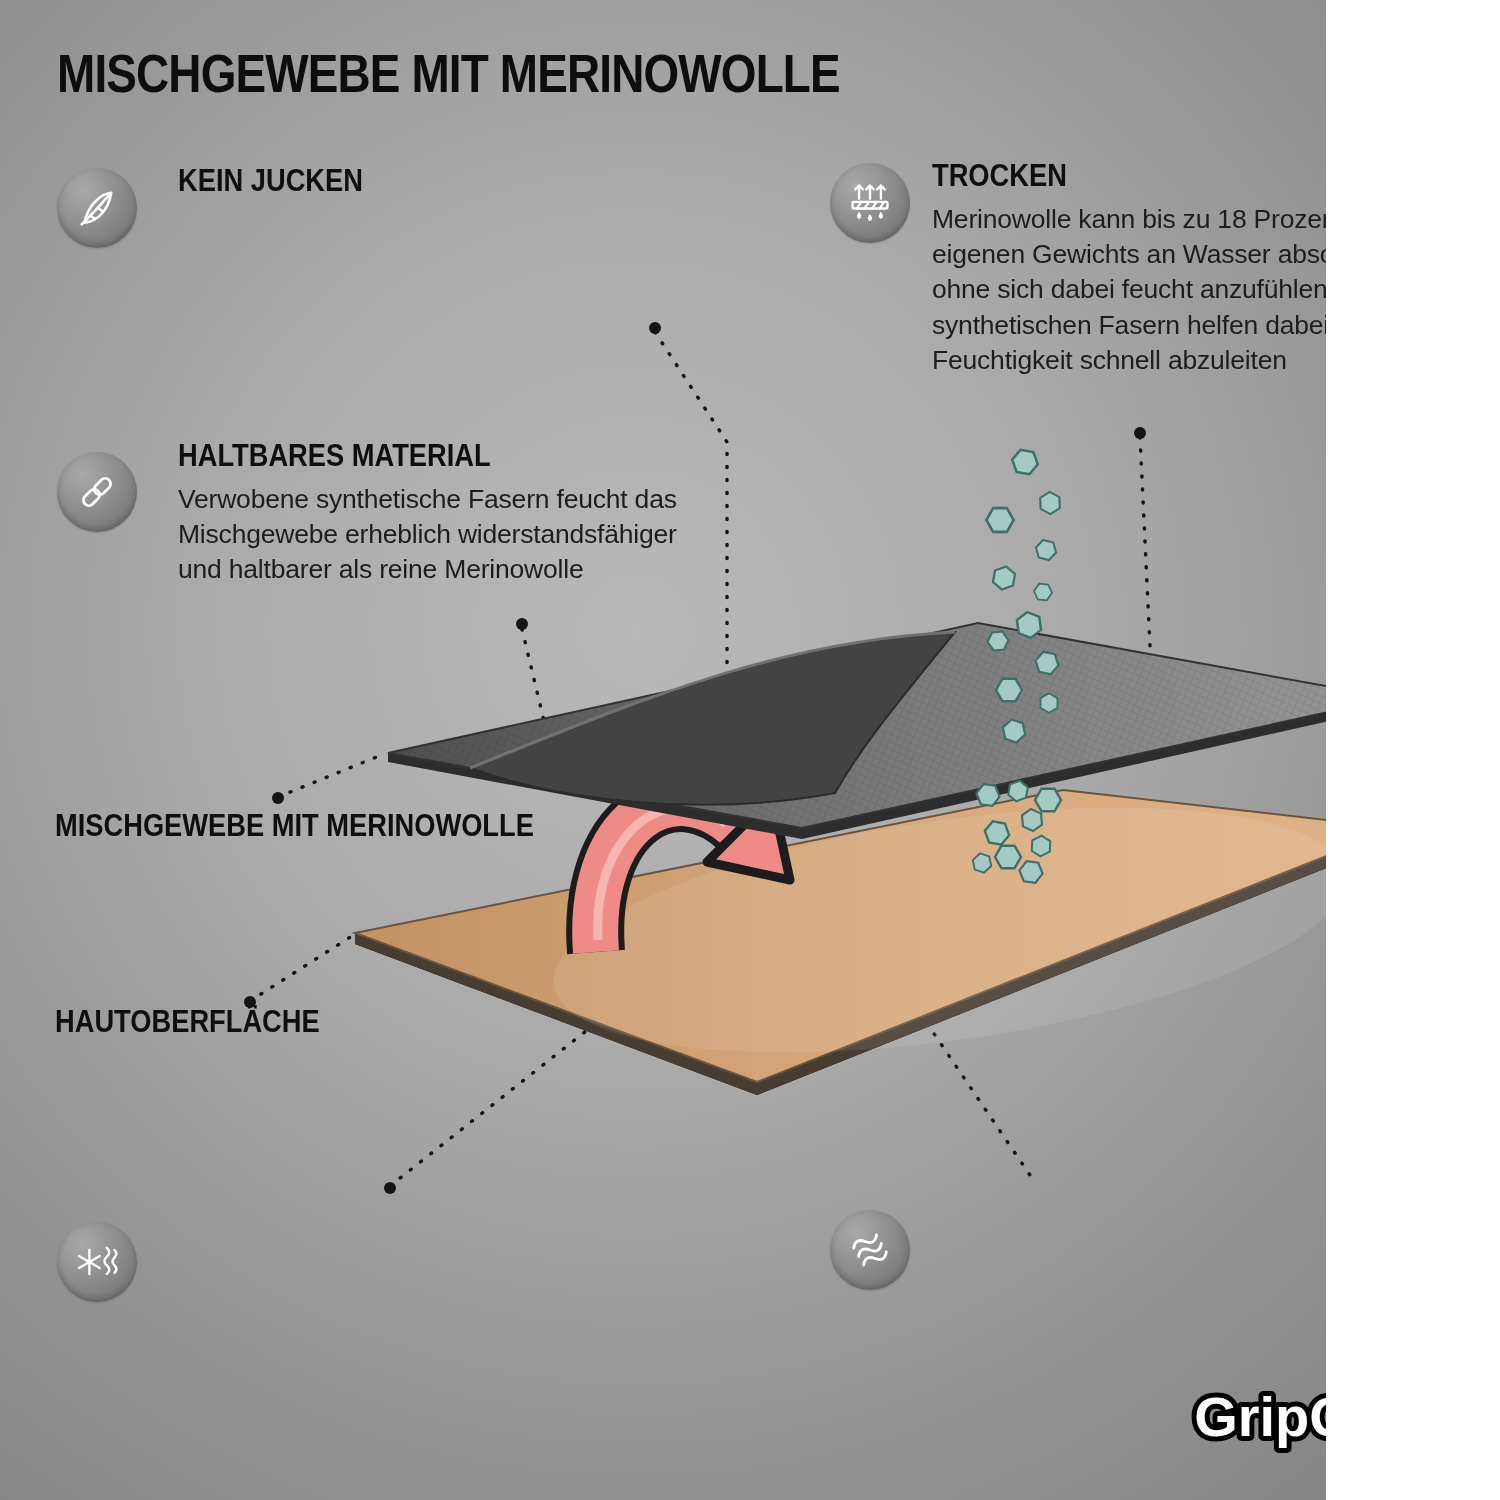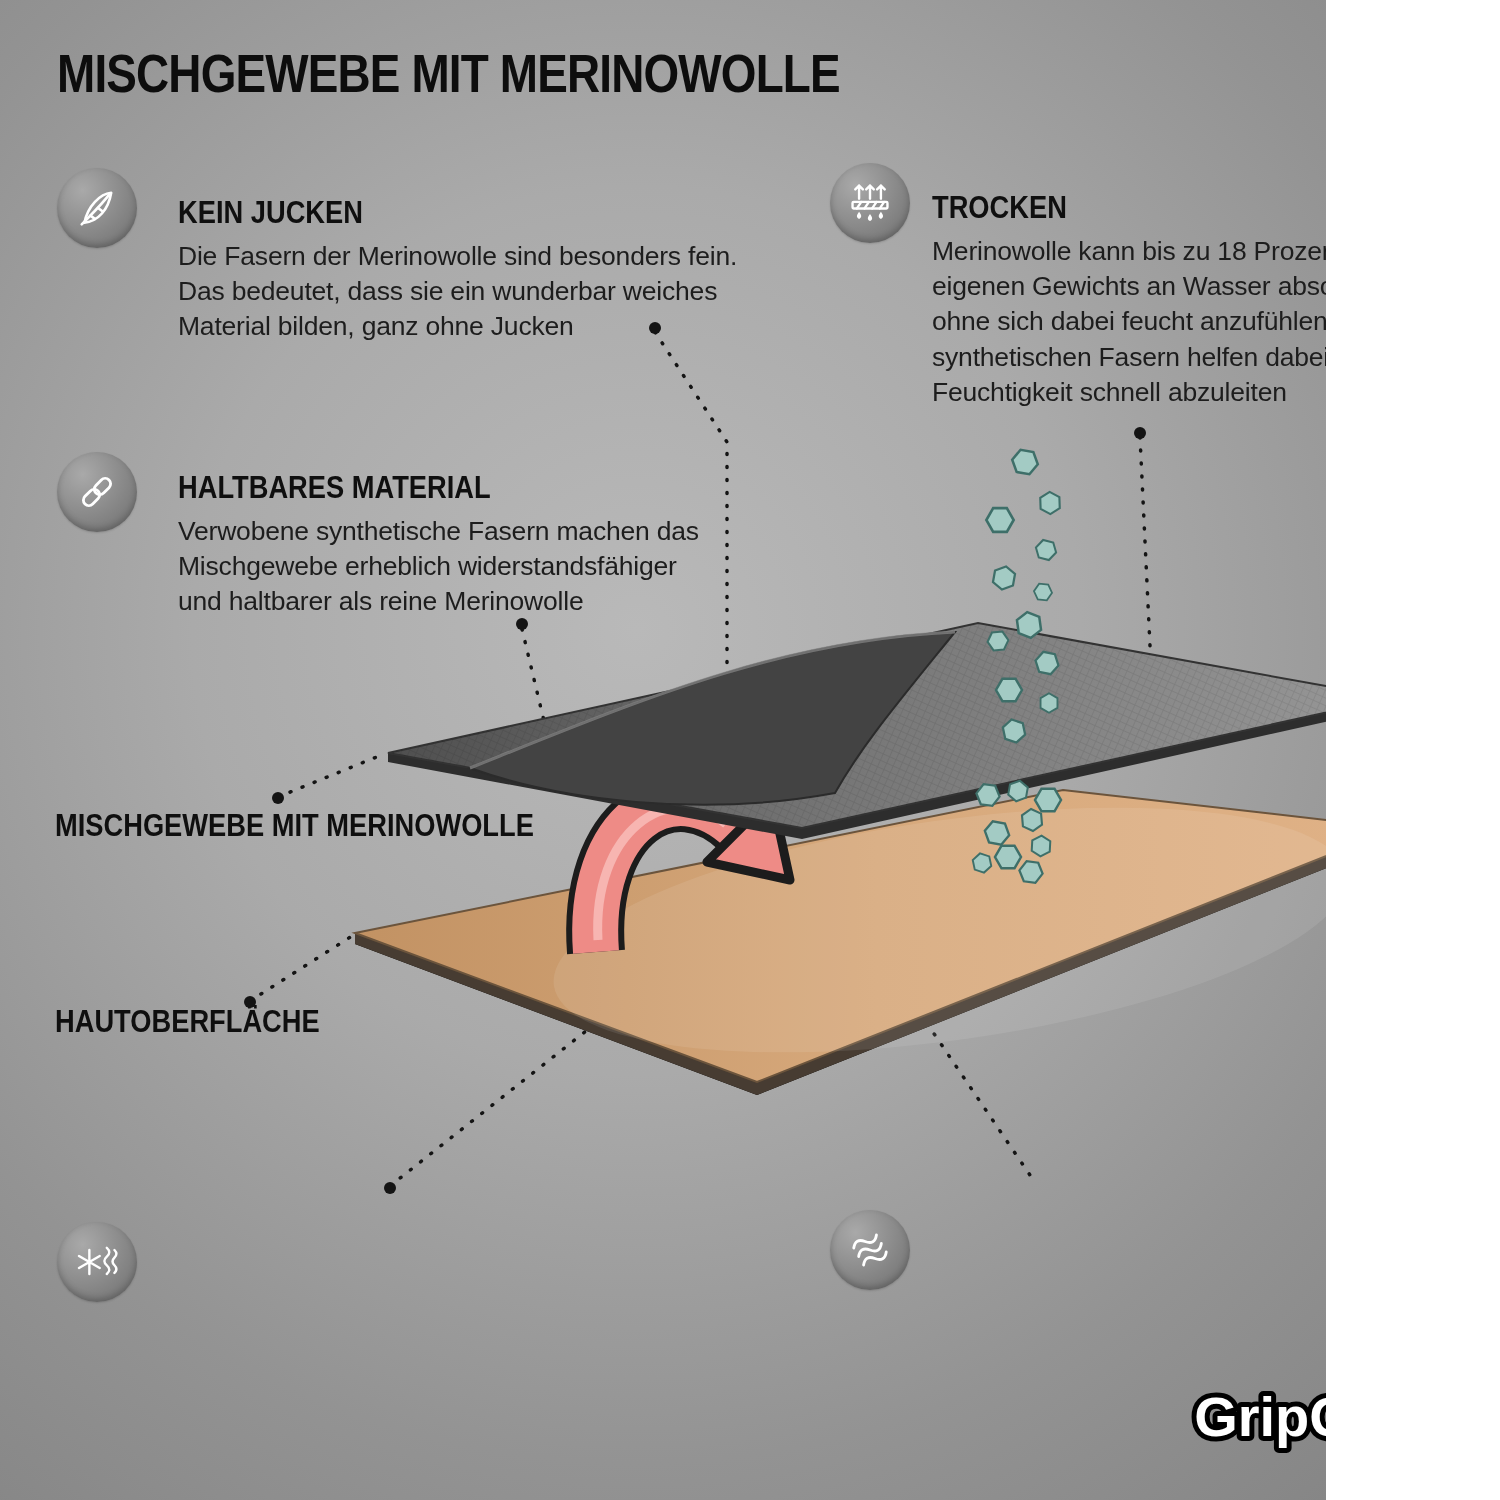--- a/index.html
+++ b/index.html
@@ -13,21 +13,21 @@
     font-size:54px; font-weight:bold; letter-spacing:-1px; color:#0d0d0d;
     transform:scaleX(.85); transform-origin:left top; white-space:nowrap;
   }
   .icon-circle {
     position:absolute; width:80px; height:80px; border-radius:50%;
     background: radial-gradient(circle at 32% 28%, #a9a9a9, #7d7d7d 72%, #737373 100%);
     box-shadow: inset 0 -3px 6px rgba(0,0,0,.22), 0 1px 2px rgba(0,0,0,.15);
     display:flex; align-items:center; justify-content:center;
   }
   .icon { width:48px; height:48px; }
-  .feature { position:absolute;margin-top:32px; }
+  .feature { position:absolute; }
   .fh {
     margin:0 0 8px 0; font-size:31px; font-weight:bold; color:#0f0f0f;
     transform:scaleX(.88); transform-origin:left top; white-space:nowrap;
   }
   .fb { margin:0; font-size:26.5px; line-height:1.33; letter-spacing:-.2px; color:#1d1d1d; }
   .layer-label {
     position:absolute; margin:0; font-size:31px; font-weight:bold; color:#0f0f0f;
     transform:scaleX(.88); transform-origin:left top; white-space:nowrap;
   }
   .scene { position:absolute; left:0; top:0; }
@@ -46,21 +46,20 @@
     <svg class="icon" viewBox="0 0 44 44">
       <g stroke="#fff" stroke-width="2.4" fill="none" stroke-linecap="round" stroke-linejoin="round">
         <path d="M35 8 C 25 9, 13.5 20, 10.5 35.5 C 23.5 34, 32.5 23, 35 8 Z"></path>
         <path d="M8 37 C 16 29 26 19 33 10"></path>
         <path d="M16 29 L20 32 M23 22 L27 25"></path>
       </g>
     </svg>
   </div>
   <section class="feature" style="left:178px;top:163px;width:575px">
     <h2 class="fh">KEIN JUCKEN</h2>
-    <p class="fb">Die Fasern der Merinowolle sind besonders fein. Das bedeutet, dass sie ein wunderbar weiches Material bilden, ganz ohne Jucken</p>
   </section>
 
   <div class="icon-circle" style="left:830px;top:163px">
     <svg class="icon" viewBox="0 0 44 44">
       <g stroke="#fff" stroke-width="2.2" fill="none" stroke-linecap="round" stroke-linejoin="round">
         <path d="M12 18 V6 M8.5 9.5 L12 6 L15.5 9.5"></path>
         <path d="M22 18 V6 M18.5 9.5 L22 6 L25.5 9.5"></path>
         <path d="M32 18 V6 M28.5 9.5 L32 6 L35.5 9.5"></path>
         <rect x="6" y="21" width="32" height="6" rx="1"></rect>
         <path d="M10 27 L14 21 M17 27 L21 21 M24 27 L28 21 M31 27 L35 21"></path>
@@ -78,21 +77,21 @@
   <div class="icon-circle" style="left:57px;top:452px">
     <svg class="icon" viewBox="0 0 44 44">
       <g stroke="#fff" stroke-width="2.6" fill="none">
         <rect x="-8.5" y="-5" width="17" height="10" rx="5" transform="translate(17 27) rotate(-45)"></rect>
         <rect x="-8.5" y="-5" width="17" height="10" rx="5" transform="translate(27 17) rotate(-45)"></rect>
       </g>
     </svg>
   </div>
   <section class="feature" style="left:178px;top:438px;width:545px">
     <h2 class="fh">HALTBARES MATERIAL</h2>
-    <p class="fb">Verwobene synthetische Fasern machen das Mischgewebe erheblich widerstandsfähiger und haltbarer als reine Merinowolle</p>
+    <p class="fb">Verwobene synthetische Fasern feucht das Mischgewebe erheblich widerstandsfähiger und haltbarer als reine Merinowolle</p>
   </section>
 
   <h2 class="layer-label" style="left:55px;top:808px">MISCHGEWEBE MIT MERINOWOLLE</h2>
   <h2 class="layer-label" style="left:55px;top:1004px">HAUTOBERFLÄCHE</h2>
 
   <svg class="scene" width="1500" height="1500" viewBox="0 0 1500 1500">
     <defs>
       <linearGradient id="fabricGrad" x1="0" y1="0" x2="1" y2="0">
         <stop offset="0" stop-color="#4f4f4f"></stop>
         <stop offset="0.45" stop-color="#767676"></stop>

